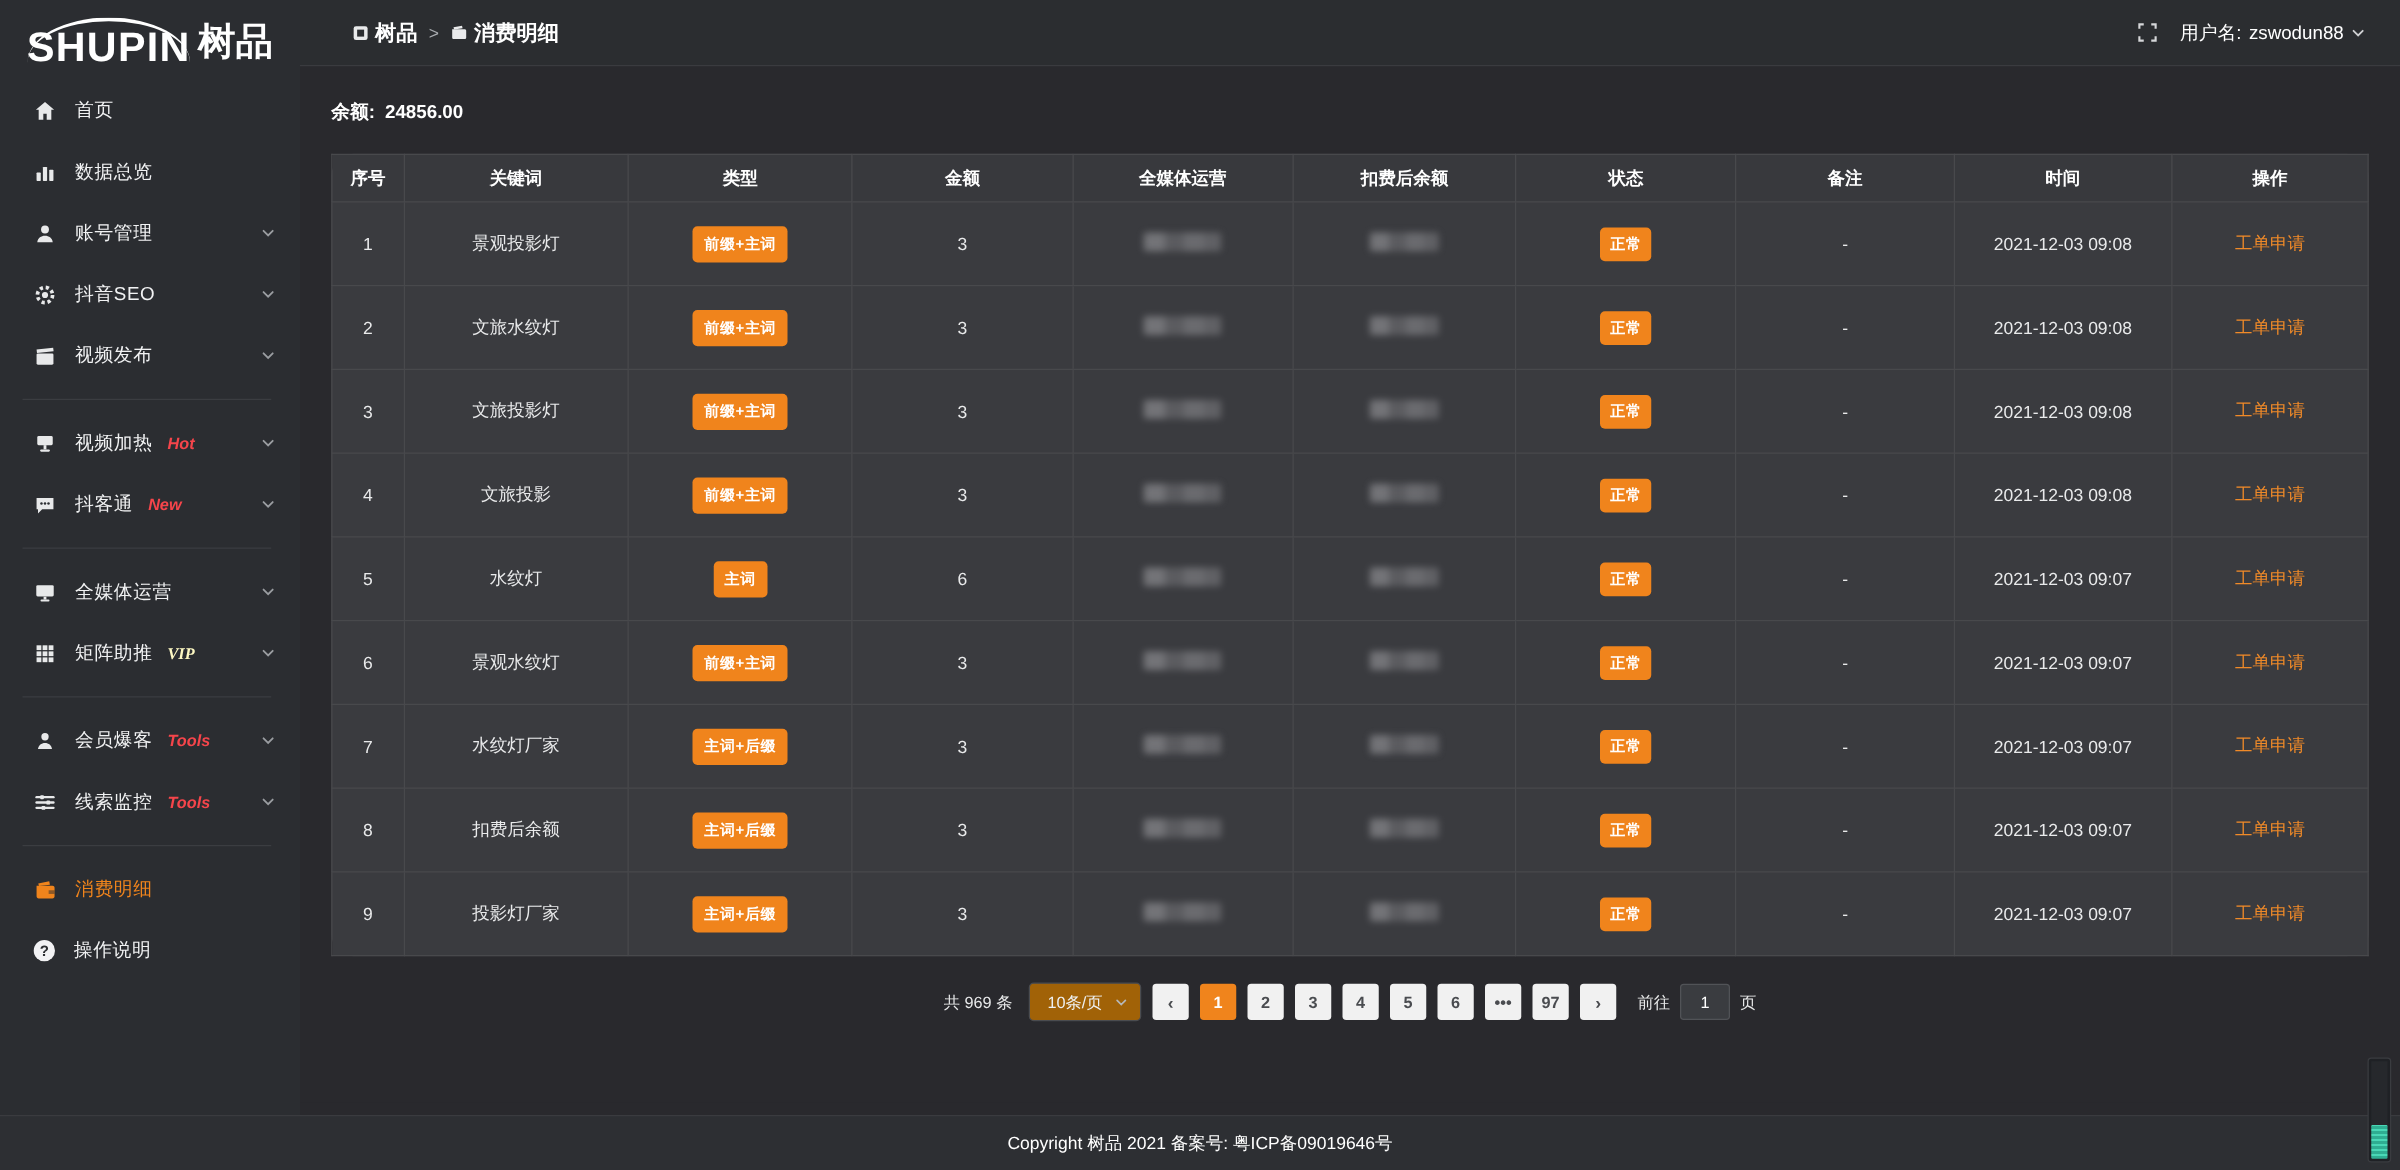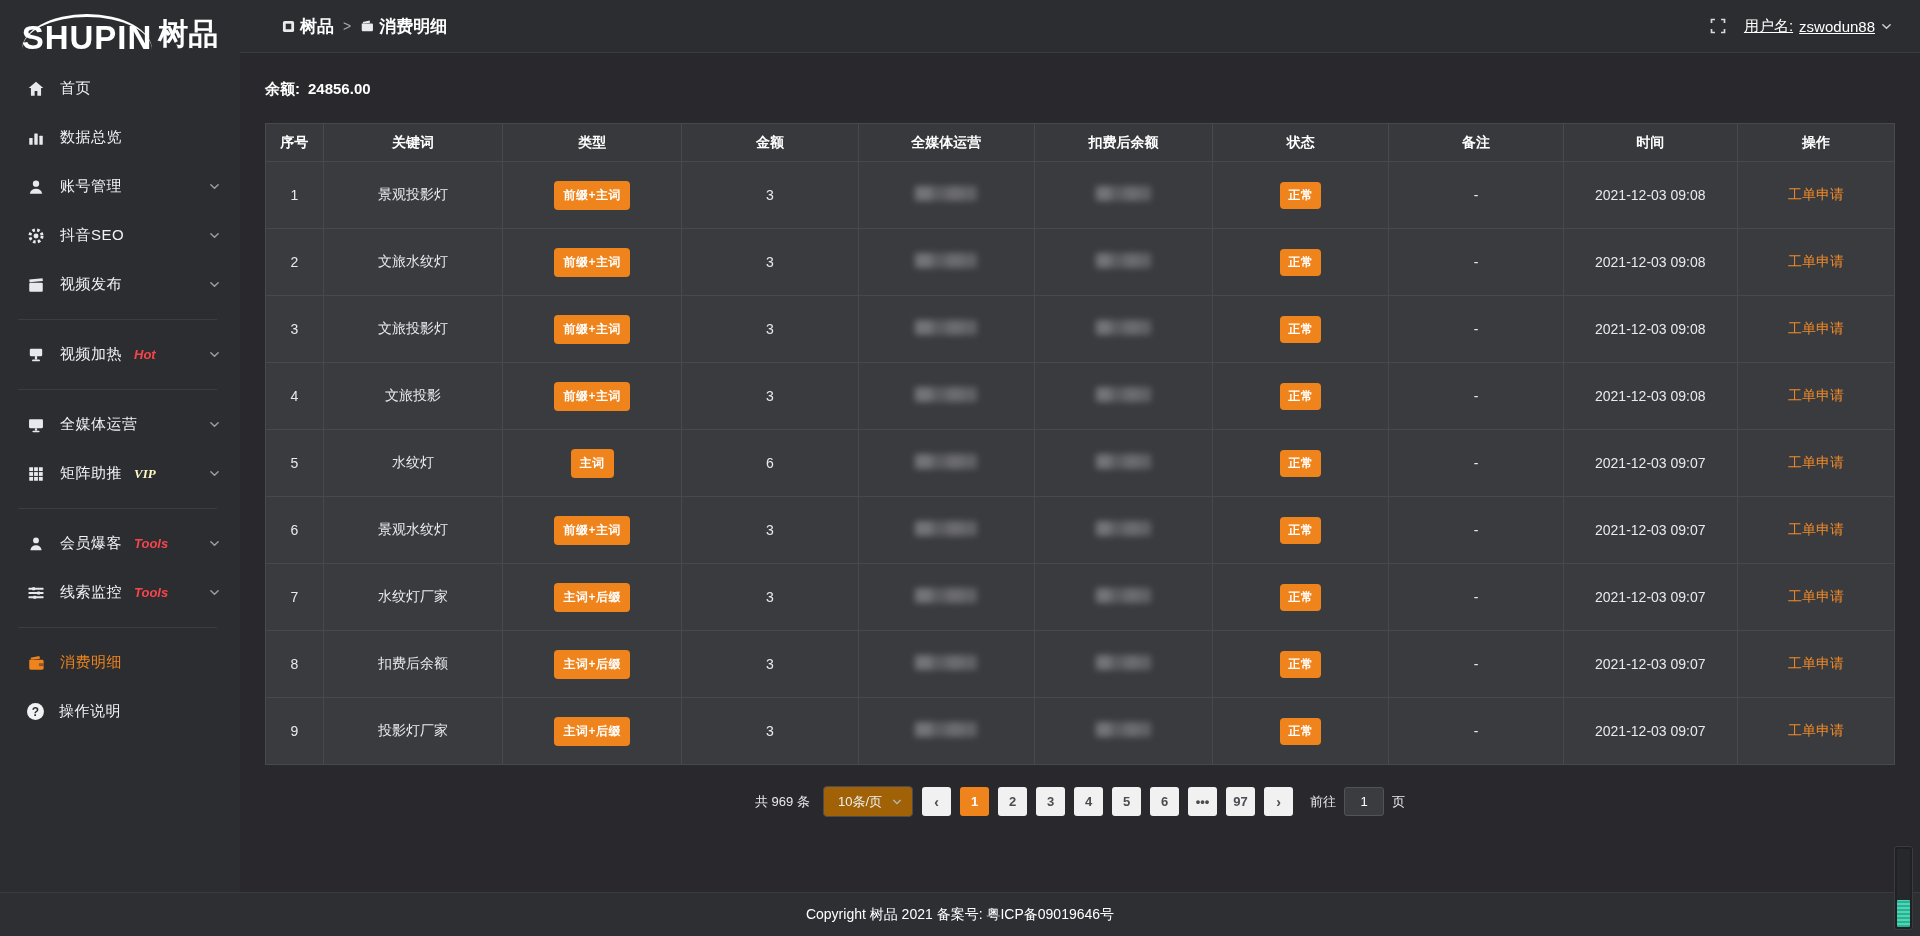--- a/index.html
+++ b/index.html
@@ -27,21 +27,21 @@
            font-weight:700; font-size:12px; display:flex; align-items:center; justify-content:center; }
 
   
   .topbar { position:absolute; left:240px; right:0; top:0; height:52px; background:#2b2d30;
             display:flex; align-items:center; padding:0 28px 0 42px; }
   .crumbs { display:flex; align-items:center; gap:9px; font-size:17px; font-weight:700; color:#fff; }
   .crumb { display:flex; align-items:center; gap:5px; cursor:pointer; }
   .crumb-sep { color:#a9acb0; font-size:14px; font-weight:400; }
   .topbar-right { margin-left:auto; display:flex; align-items:center; gap:18px; }
   .fullscreen { cursor:pointer; color:#d6d7d9; display:flex; }
-  .userbox { display:flex; align-items:center; gap:6px; font-size:15px; color:#fff; cursor:pointer;text-decoration:underline; }
+  .userbox { display:flex; align-items:center; gap:6px; font-size:15px; color:#fff; cursor:pointer; }
 
   
   .content { position:absolute; left:240px; right:0; top:52px; bottom:54px; background:#29292d;
              padding:0 25px; border-top:1px solid #3a3b3f; }
   .balance { margin:27px 0 24px 0; font-size:15px; font-weight:700; color:#fff; }
   .balance b { margin-left:8px; }
 
   table.grid { width:100%; border-collapse:collapse; table-layout:fixed; background:#3a3b3f;border-radius:18px; }
   .grid th, .grid td { border:1px solid #48494c; text-align:center; font-size:14px; color:#e9eaeb;
                        overflow:hidden; white-space:nowrap; }
@@ -158,20 +158,35 @@
             <rect x="4.5" y="12" width="7" height="1.6" rx="0.8"></rect>
           </g>
         </svg>
       <span class="slabel">视频加热</span>
       <span class="stag red">Hot</span>
       <svg class="chev" width="11" height="11" viewBox="0 0 12 12">
           <path d="M2 4l4 4 4-4" stroke="currentColor" stroke-width="1.6" fill="none" stroke-linecap="round"></path>
         </svg>
     </div>
 
+    <div class="side-item">
+      <svg class="sicon" viewBox="0 0 16 16">
+          <path d="M2 3h12v8H6l-3 3v-3H2z" fill="currentColor"></path>
+          <g fill="#2b2d31">
+            <circle cx="5.5" cy="7" r="0.9"></circle>
+            <circle cx="8" cy="7" r="0.9"></circle>
+            <circle cx="10.5" cy="7" r="0.9"></circle>
+          </g>
+        </svg>
+      <span class="slabel">抖客通</span>
+      <span class="stag red">New</span>
+      <svg class="chev" width="11" height="11" viewBox="0 0 12 12">
+          <path d="M2 4l4 4 4-4" stroke="currentColor" stroke-width="1.6" fill="none" stroke-linecap="round"></path>
+        </svg>
+    </div>
 
     <div class="side-divider"></div>
 
     <div class="side-item">
       <svg class="sicon" viewBox="0 0 16 16">
           <g fill="currentColor">
             <rect x="1.8" y="2.8" width="12.4" height="8" rx="1"></rect>
             <rect x="7" y="11" width="2" height="2"></rect>
             <rect x="4.8" y="13" width="6.4" height="1.4" rx="0.7"></rect>
           </g>

